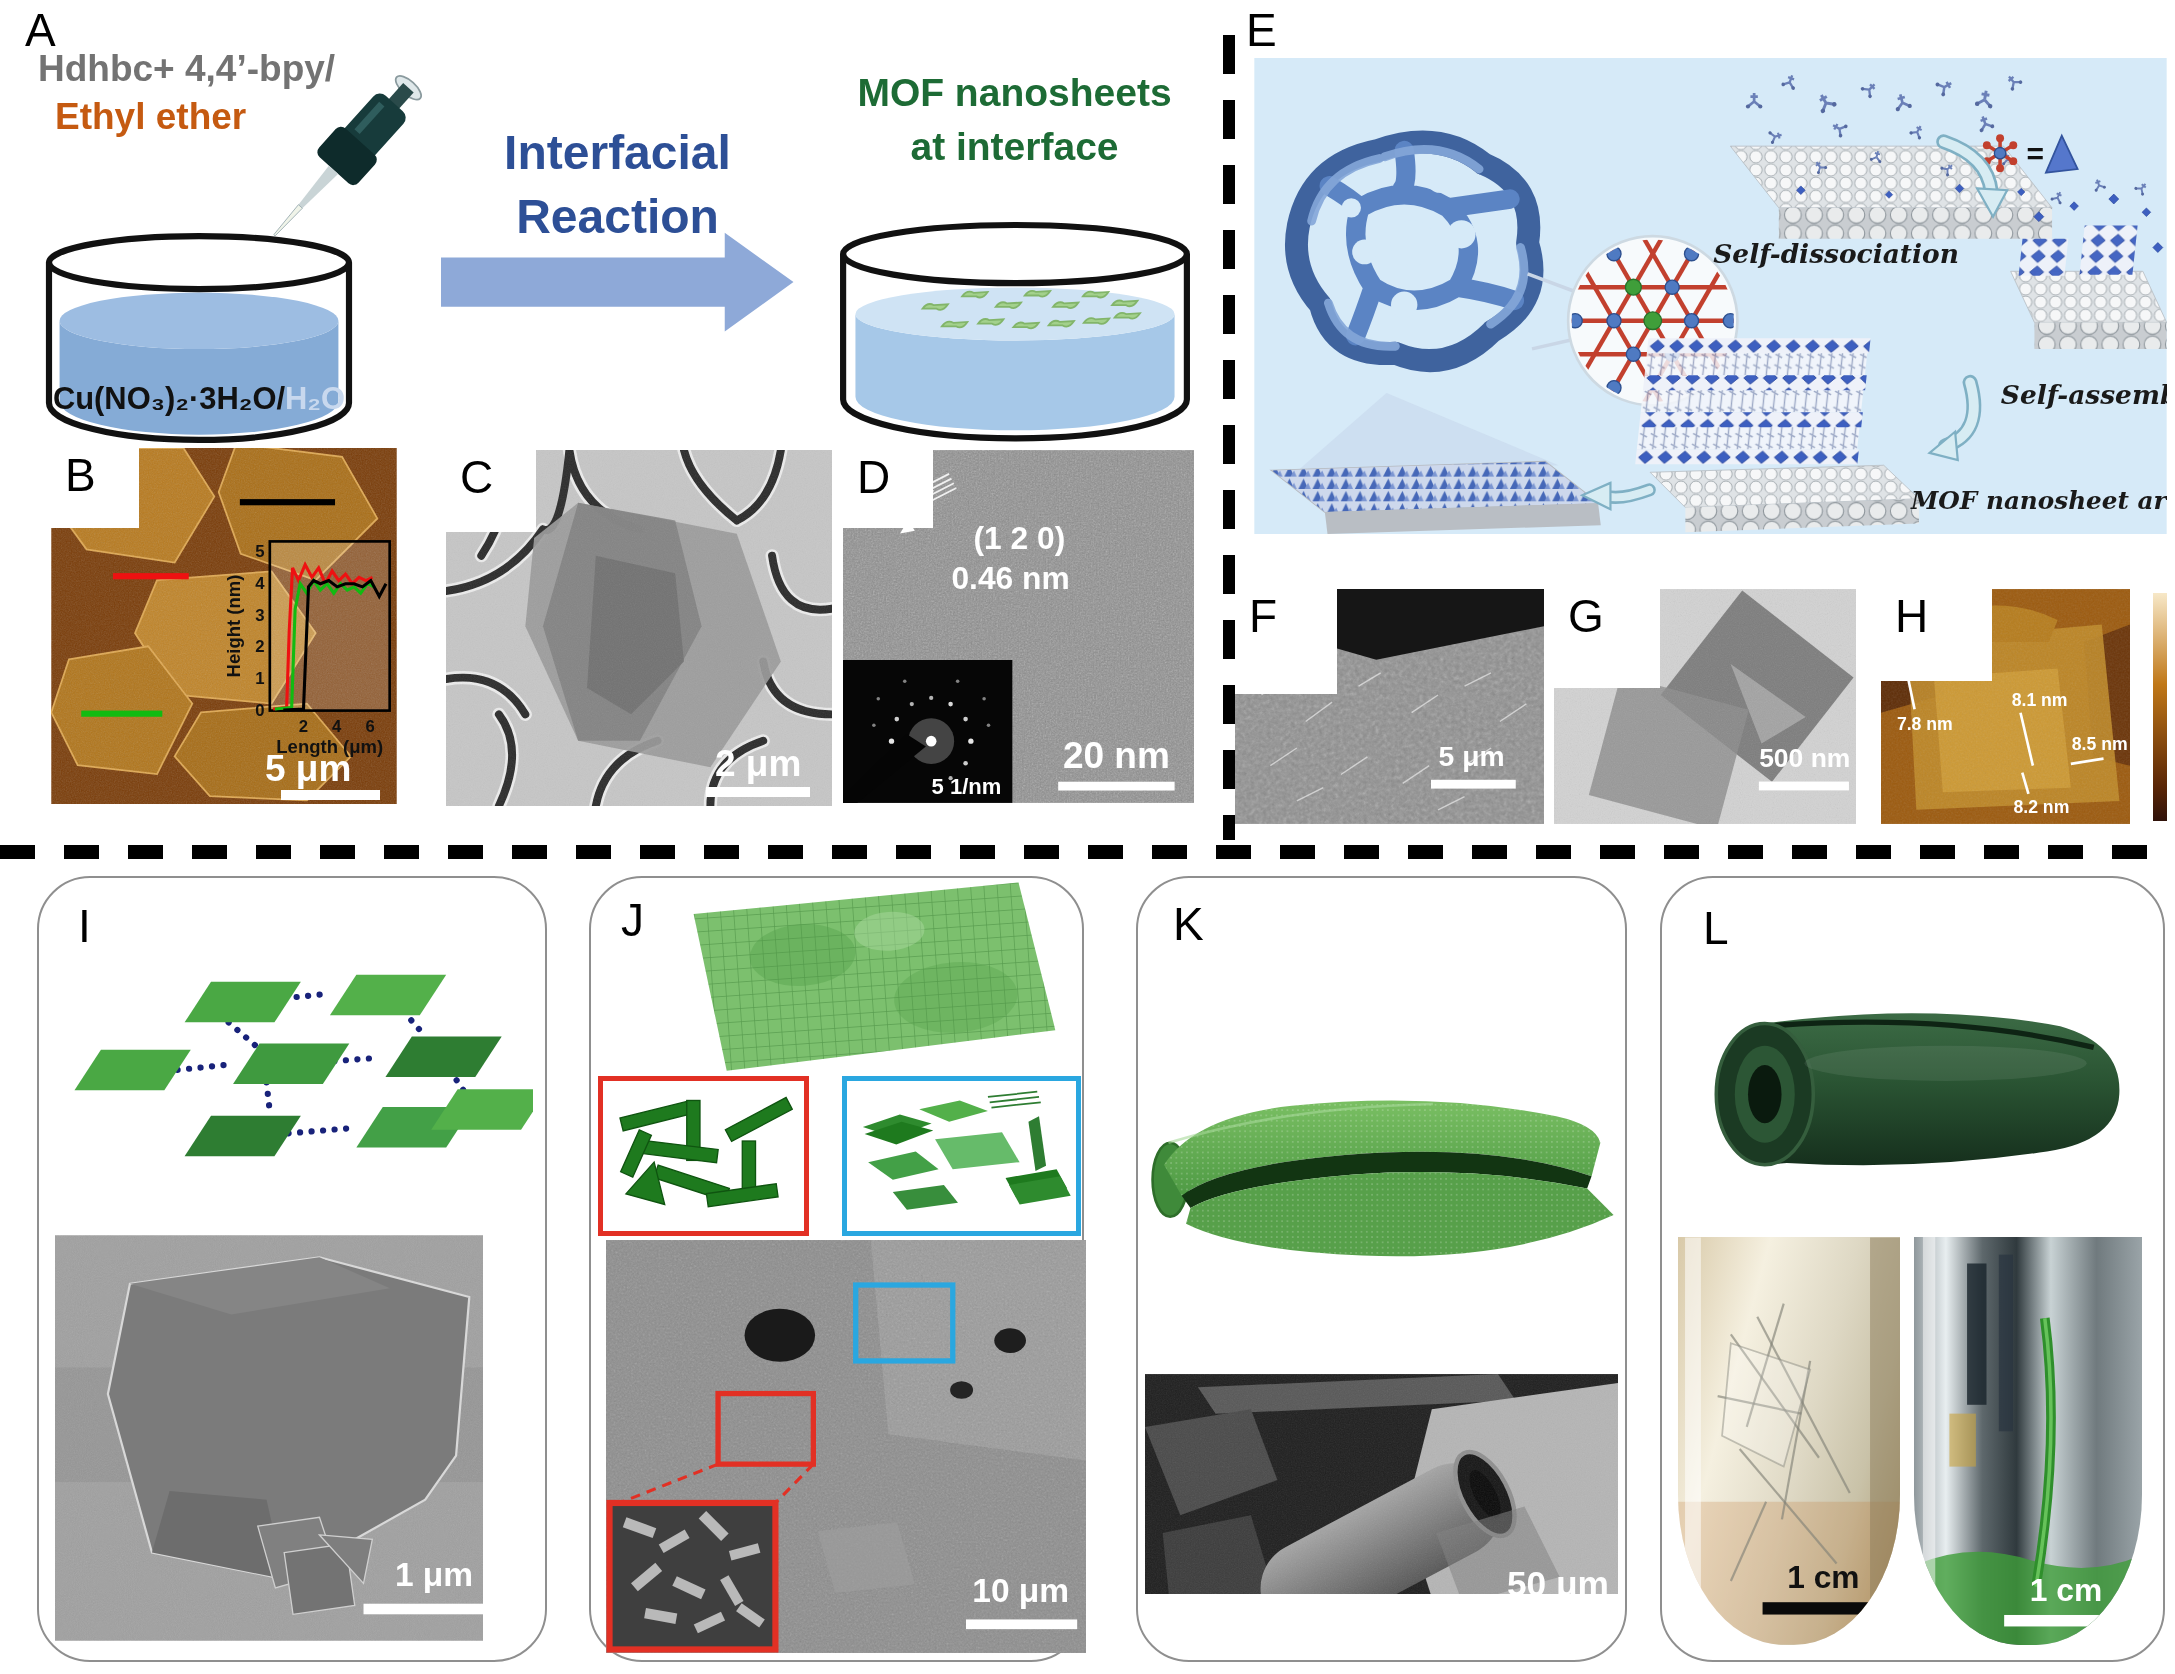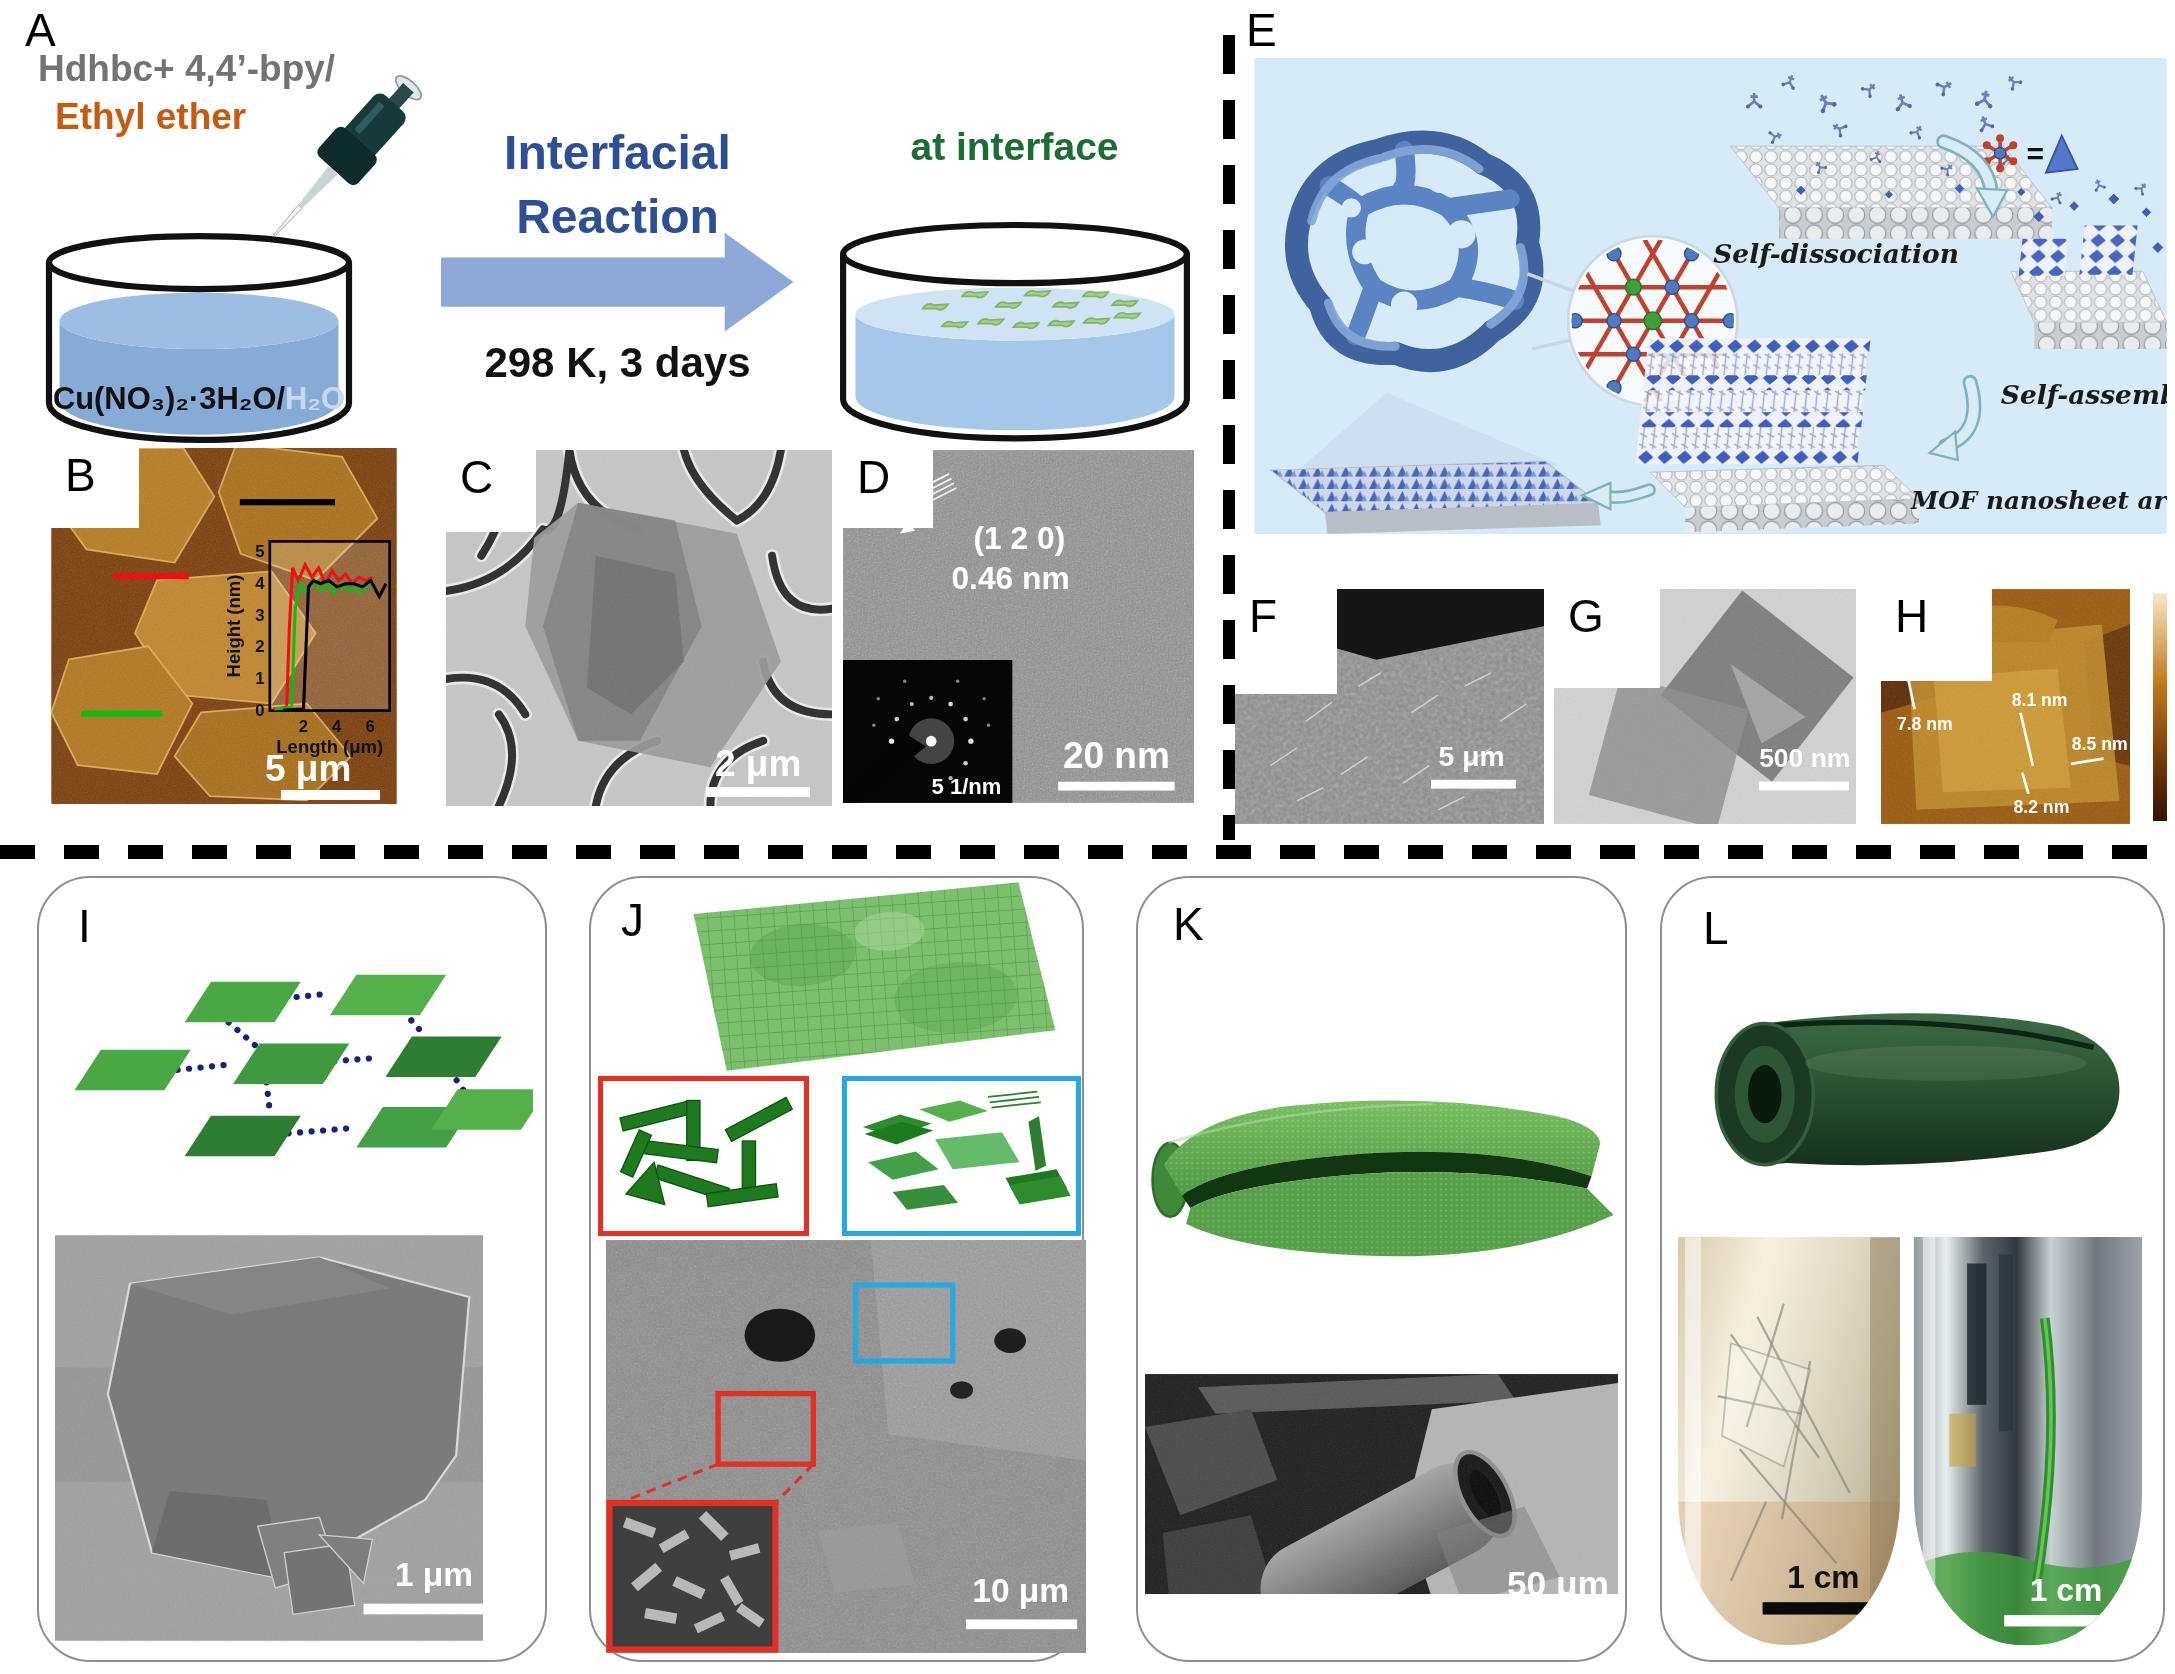--- a/index.html
+++ b/index.html
@@ -51,22 +51,22 @@
     <ellipse cx="180" cy="46" rx="170" ry="30" fill="none" stroke="#111" stroke-width="7"></ellipse>
     <path d="M10,46 V205 a170,42 0 0 0 340,0 V46" fill="none" stroke="#111" stroke-width="7"></path>
     <text x="180" y="212" text-anchor="middle" font-size="35" font-weight="bold"><tspan fill="#111">Cu(NO₃)₂·3H₂O/</tspan><tspan fill="#c8d8ee">H₂O</tspan></text>
   </svg>
 
   <div class="abs t-blue" style="left:432px;top:125px;width:371px">Interfacial</div>
   <div class="abs t-blue" style="left:432px;top:189px;width:371px">Reaction</div>
   <svg class="abs" style="left:441px;top:229px" width="356" height="108" viewBox="0 0 404 122">
     <polygon points="0,32 322,32 322,4 400,60 322,116 322,88 0,88" fill="#8ea9d8"></polygon>
   </svg>
-  <div class="abs t-cond" style="left:432px;top:339px;width:371px">298 K, 3 days</div>
-
+
+  <div class="abs t-green" style="left:838px;top:71px;width:353px">MOF nanosheets</div>
   <div class="abs t-green" style="left:838px;top:125px;width:353px">at interface</div>
 
   <svg class="abs" style="left:834px;top:210px" width="362" height="238" viewBox="0 0 410 270">
     <path d="M10,50 V215 a195,44 0 0 0 390,0 V50" fill="#ffffff" stroke="none"></path>
     <path d="M24,118 V212 a181,38 0 0 0 362,0 V118 a181,30 0 0 1 -362,0 z" fill="#a6c8e8"></path>
     <ellipse cx="205" cy="118" rx="181" ry="30" fill="#cfe3f4"></ellipse>
     <g fill="#a3d18c" stroke="#82b56a" stroke-width="2">
       <path transform="translate(100,112)" d="M0,0 q6,-8 13,-4 l16,-1 q-6,9 -13,5 z"></path>
       <path transform="translate(145,98)" d="M0,0 q6,-8 13,-4 l16,-1 q-6,9 -13,5 z"></path>
       <path transform="translate(183,110)" d="M0,0 q6,-8 13,-4 l16,-1 q-6,9 -13,5 z"></path>

